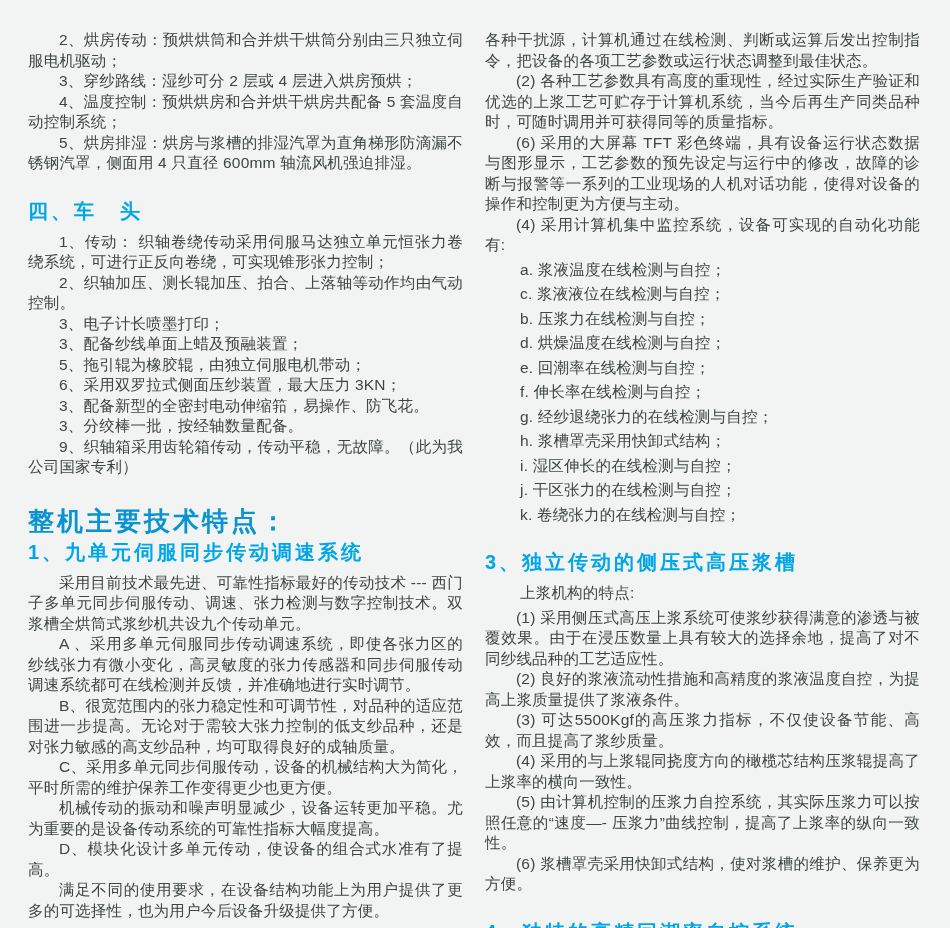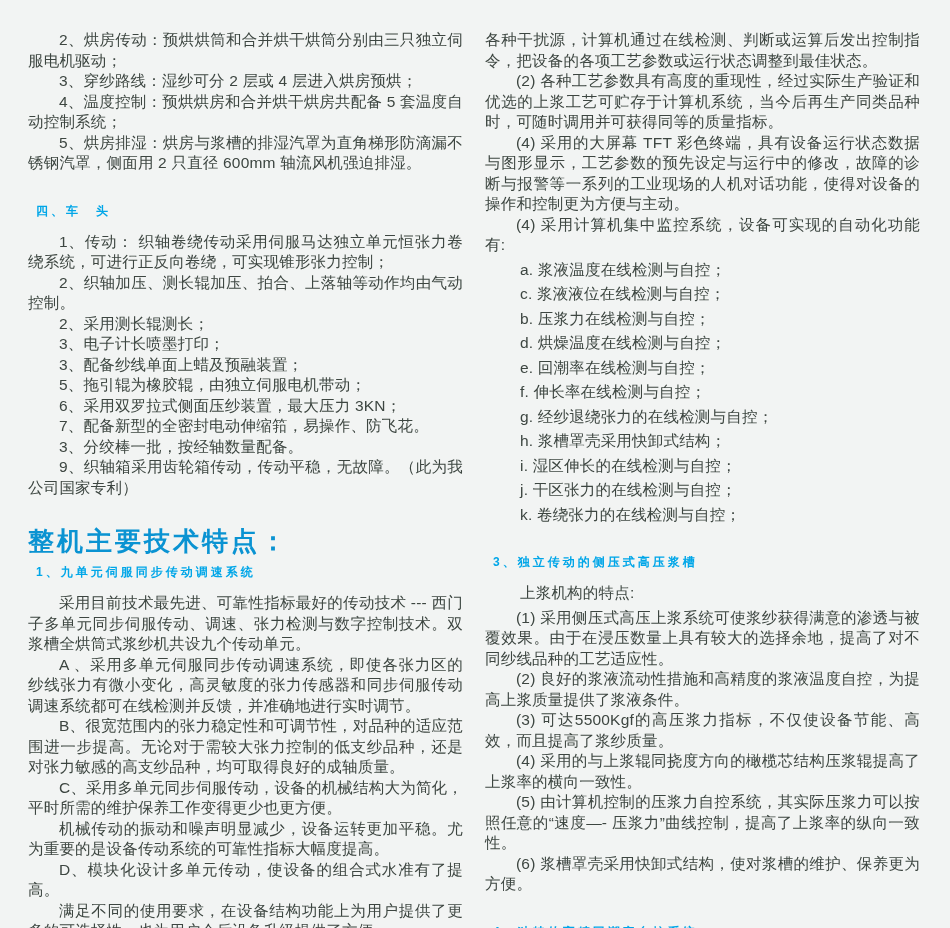--- a/index.html
+++ b/index.html
@@ -32,23 +32,23 @@
   .para-flush{
     text-indent:0;
   }
   .item{
     margin:4px;
     text-indent:2em;
     letter-spacing:0.2px;
     white-space:nowrap;
   }
   .sec-heading{
-    margin:25px 0 9px 8px;
+    margin:25px 0 9px 0;
     color:#00a6e8;
-    font-size:12px;
+    font-size:20px;
     line-height:24px;
     font-weight:bold;
     letter-spacing:3px;
   }
   .grp-heading{
     margin:32px 0 2px 0;
     color:#0a93d2;
     font-size:26px;
     line-height:23px;
     font-weight:bold;
@@ -62,46 +62,45 @@
   }
 </style>
 </head>
 <body>
 
 <div class="page">
   <div class="col" id="left-col">
       <div class="para">2、烘房传动：预烘烘筒和合并烘干烘筒分别由三只独立伺服电机驱动；</div>
       <div class="para">3、穿纱路线：湿纱可分 2 层或 4 层进入烘房预烘；</div>
       <div class="para">4、温度控制：预烘烘房和合并烘干烘房共配备 5 套温度自动控制系统；</div>
-      <div class="para">5、烘房排湿：烘房与浆槽的排湿汽罩为直角梯形防滴漏不锈钢汽罩，侧面用 2 只直径 600mm 轴流风机强迫排湿。</div>
+      <div class="para">5、烘房排湿：烘房与浆槽的排湿汽罩为直角梯形防滴漏不锈钢汽罩，侧面用 4 只直径 600mm 轴流风机强迫排湿。</div>
       <div class="sec-heading">四、车　头</div>
       <div class="para">1、传动： 织轴卷绕传动采用伺服马达独立单元恒张力卷绕系统，可进行正反向卷绕，可实现锥形张力控制；</div>
       <div class="para">2、织轴加压、测长辊加压、拍合、上落轴等动作均由气动控制。</div>
-      <div class="para">2、采用测长辊测长；</div>
       <div class="para">3、电子计长喷墨打印；</div>
       <div class="para">3、配备纱线单面上蜡及预融装置；</div>
       <div class="para">5、拖引辊为橡胶辊，由独立伺服电机带动；</div>
       <div class="para">6、采用双罗拉式侧面压纱装置，最大压力 3KN；</div>
-      <div class="para">7、配备新型的全密封电动伸缩筘，易操作、防飞花。</div>
+      <div class="para">3、配备新型的全密封电动伸缩筘，易操作、防飞花。</div>
       <div class="para">3、分绞棒一批，按经轴数量配备。</div>
       <div class="para">9、织轴箱采用齿轮箱传动，传动平稳，无故障。（此为我公司国家专利）</div>
       <div class="grp-heading">整机主要技术特点：</div>
       <div class="sec-heading">1、九单元伺服同步传动调速系统</div>
       <div class="para">采用目前技术最先进、可靠性指标最好的传动技术 --- 西门子多单元同步伺服传动、调速、张力检测与数字控制技术。双浆槽全烘筒式浆纱机共设九个传动单元。</div>
       <div class="para">A 、采用多单元伺服同步传动调速系统，即使各张力区的纱线张力有微小变化，高灵敏度的张力传感器和同步伺服传动调速系统都可在线检测并反馈，并准确地进行实时调节。</div>
       <div class="para">B、很宽范围内的张力稳定性和可调节性，对品种的适应范围进一步提高。无论对于需较大张力控制的低支纱品种，还是对张力敏感的高支纱品种，均可取得良好的成轴质量。</div>
       <div class="para">C、采用多单元同步伺服传动，设备的机械结构大为简化，平时所需的维护保养工作变得更少也更方便。</div>
       <div class="para">机械传动的振动和噪声明显减少，设备运转更加平稳。尤为重要的是设备传动系统的可靠性指标大幅度提高。</div>
       <div class="para">D、模块化设计多单元传动，使设备的组合式水准有了提高。</div>
       <div class="para">满足不同的使用要求，在设备结构功能上为用户提供了更多的可选择性，也为用户今后设备升级提供了方便。</div>
     </div>
   <div class="col" id="right-col">
       <div class="para para-flush">各种干扰源，计算机通过在线检测、判断或运算后发出控制指令，把设备的各项工艺参数或运行状态调整到最佳状态。</div>
       <div class="para">(2) 各种工艺参数具有高度的重现性，经过实际生产验证和优选的上浆工艺可贮存于计算机系统，当今后再生产同类品种时，可随时调用并可获得同等的质量指标。</div>
-      <div class="para">(4) 采用的大屏幕 TFT 彩色终端，具有设备运行状态数据与图形显示，工艺参数的预先设定与运行中的修改，故障的诊断与报警等一系列的工业现场的人机对话功能，使得对设备的操作和控制更为方便与主动。</div>
+      <div class="para">(6) 采用的大屏幕 TFT 彩色终端，具有设备运行状态数据与图形显示，工艺参数的预先设定与运行中的修改，故障的诊断与报警等一系列的工业现场的人机对话功能，使得对设备的操作和控制更为方便与主动。</div>
       <div class="para">(4) 采用计算机集中监控系统，设备可实现的自动化功能有:</div>
       <div class="item">a. 浆液温度在线检测与自控；</div>
       <div class="item">c. 浆液液位在线检测与自控；</div>
       <div class="item">b. 压浆力在线检测与自控；</div>
       <div class="item">d. 烘燥温度在线检测与自控；</div>
       <div class="item">e. 回潮率在线检测与自控；</div>
       <div class="item">f. 伸长率在线检测与自控；</div>
       <div class="item">g. 经纱退绕张力的在线检测与自控；</div>
       <div class="item">h. 浆槽罩壳采用快卸式结构；</div>
       <div class="item">i. 湿区伸长的在线检测与自控；</div>

